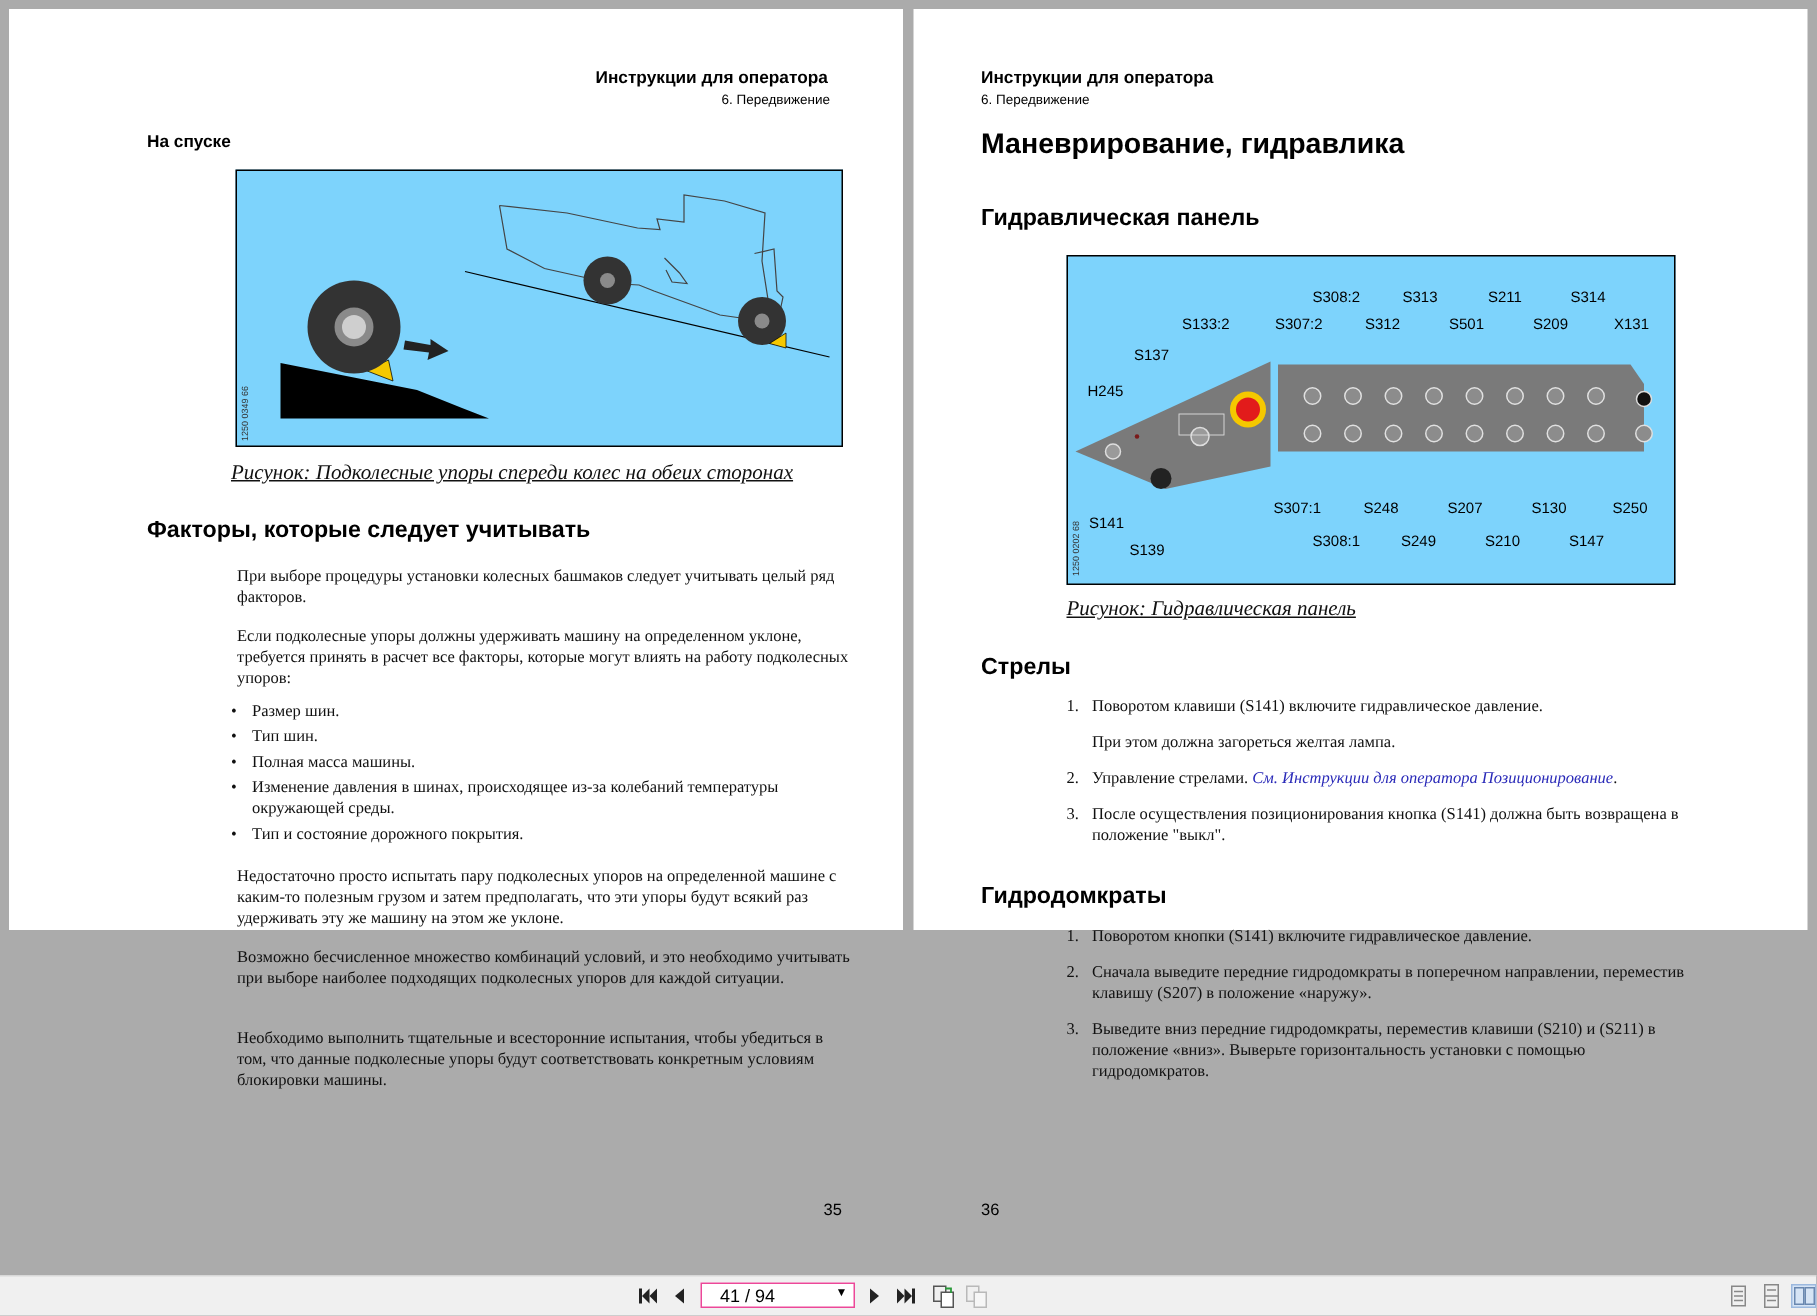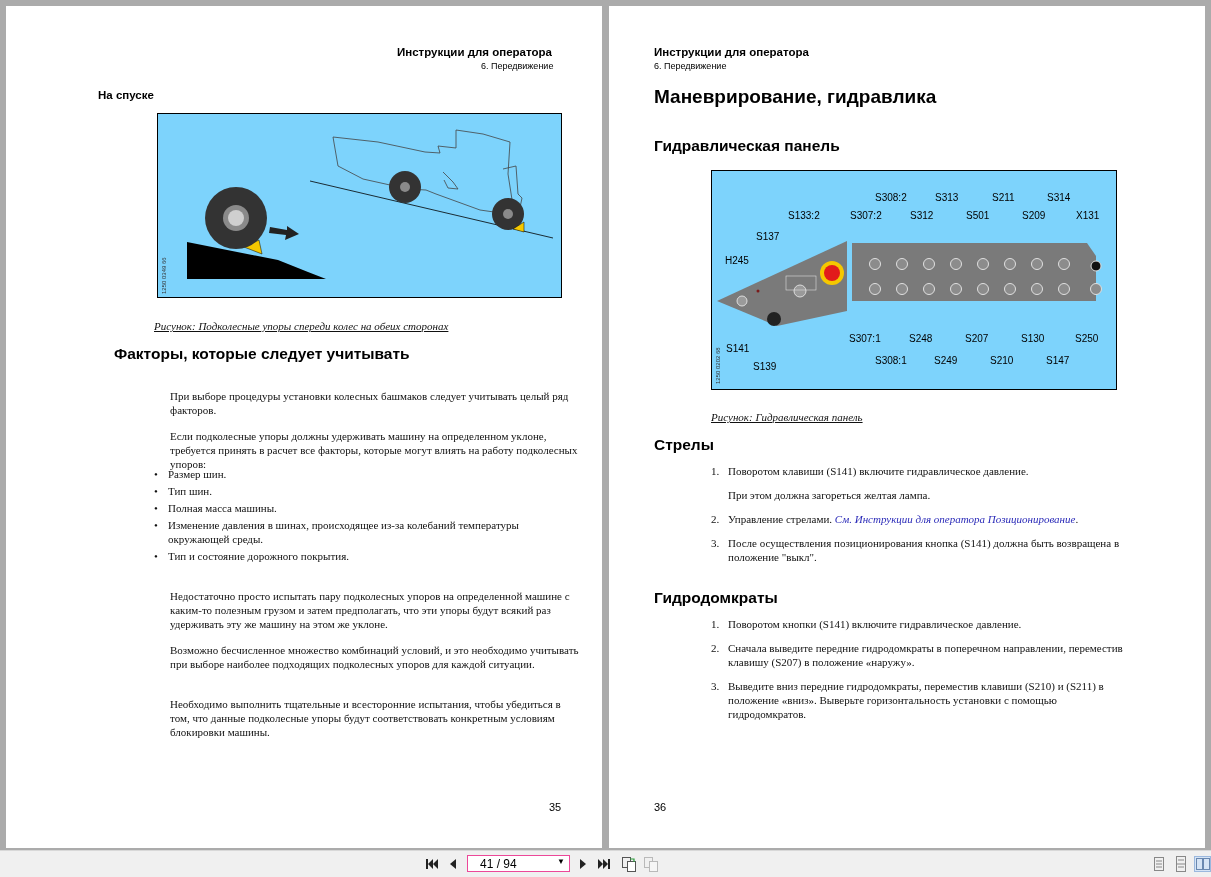--- a/index.html
+++ b/index.html
@@ -1,26 +1,26 @@
 <!DOCTYPE html>
 <html><head>
 <meta charset="utf-8">
 <style>
   html, body { margin:0; padding:0; }
   body { width:1211px; height:877px; background:#ababab; position:relative; overflow:hidden; font-family:"Liberation Serif", serif; }
-  .page { position:absolute; top:6px; background:#fff; height:842px; }
+  .page { position:absolute; top:6px; background:#fff; height:614px; }
   #page-left { left:6px; width:596px; }
   #page-right { left:609px; width:596px; }
   .hdr-title { position:absolute; font-family:"Liberation Sans", sans-serif; font-weight:bold; font-size:11.5px; color:#000; }
   .hdr-sub { position:absolute; font-family:"Liberation Sans", sans-serif; font-size:9px; color:#000; }
   .h-small { position:absolute; font-family:"Liberation Sans", sans-serif; font-weight:bold; font-size:11.5px; }
   .h1 { position:absolute; font-family:"Liberation Sans", sans-serif; font-weight:bold; font-size:19px;text-align:center; }
   .h2 { position:absolute; font-family:"Liberation Sans", sans-serif; font-weight:bold; font-size:15.5px; }
-  .para { position:absolute; font-family:"Liberation Serif", serif; font-size:11px; line-height:14px; color:#111; margin:16px; }
-  .caption { position:absolute; font-family:"Liberation Serif", serif; font-style:italic; font-size:11px; text-decoration:underline; color:#111;margin-top:12px; }
+  .para { position:absolute; font-family:"Liberation Serif", serif; font-size:11px; line-height:14px; color:#111; margin:4px; }
+  .caption { position:absolute; font-family:"Liberation Serif", serif; font-style:italic; font-size:14px; text-decoration:underline; color:#111; }
   .bullets { position:absolute; margin:0; padding:0; list-style:none; font-family:"Liberation Serif", serif; font-size:11px; line-height:14px; color:#111; }
   .bullets li { position:relative; padding-left:14px; margin-bottom:3px; }
   .bullets li::before { content:"•"; position:absolute; left:0; top:0; }
   .olist { position:absolute; margin:0; padding:0; list-style:none; font-family:"Liberation Serif", serif; font-size:11px; line-height:14px; color:#111; }
   .olist li { position:relative; padding-left:17px; margin-bottom:10px; }
   .olist .num { position:absolute; left:0; top:0; }
   .olist .subp { display:block; margin-top:10px; }
   .link { color:#2a2ab8; font-style:italic; }
   .pnum { position:absolute; font-family:"Liberation Sans", sans-serif; font-size:11px; }
   .figbox { position:absolute; border:1px solid #000; background:#7dd3fc; }
@@ -65,21 +65,21 @@
       <circle cx="247" cy="73" r="5" fill="#8a8a8a"></circle>
       <circle cx="350" cy="100" r="16" fill="#333"></circle>
       <circle cx="350" cy="100" r="5" fill="#8a8a8a"></circle>
       <polygon points="355,115 366,118 366,108" fill="#f5c800" stroke="#000" stroke-width="0.5"></polygon>
     </svg>
     <div class="figid" style="left:3px; top:180px;">1250 0349 66</div>
   </div>
 
   <div class="caption" style="left:148px; top:302px;">Рисунок: Подколесные упоры спереди колес на обеих сторонах</div>
 
-  <div class="h2" style="left:108px; top:339px;text-align:right;">Факторы, которые следует учитывать</div>
+  <div class="h2" style="left:92px; top:339px;text-align:right;">Факторы, которые следует учитывать</div>
 
   <p class="para" style="left:148px; top:367px; width:410px;">При выборе процедуры установки колесных башмаков следует учитывать целый ряд факторов.</p>
   <p class="para" style="left:148px; top:407px; width:410px;">Если подколесные упоры должны удерживать машину на определенном уклоне, требуется принять в расчет все факторы, которые могут влиять на работу подколесных упоров:</p>
 
   <ul class="bullets" style="left:148px; top:461px; width:410px;">
     <li>Размер шин.</li>
     <li>Тип шин.</li>
     <li>Полная масса машины.</li>
     <li>Изменение давления в шинах, происходящее из-за колебаний температуры окружающей среды.</li>
     <li>Тип и состояние дорожного покрытия.</li>

